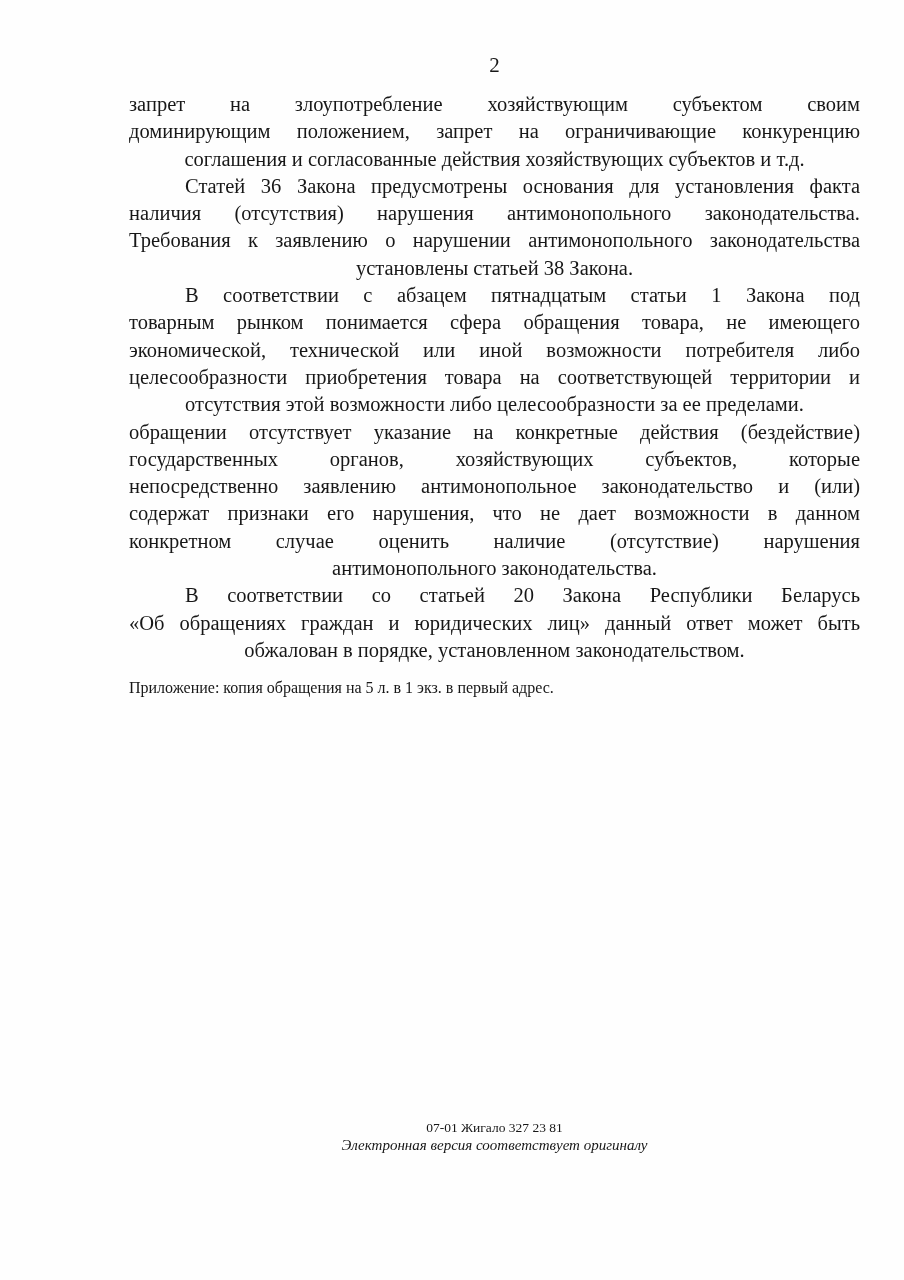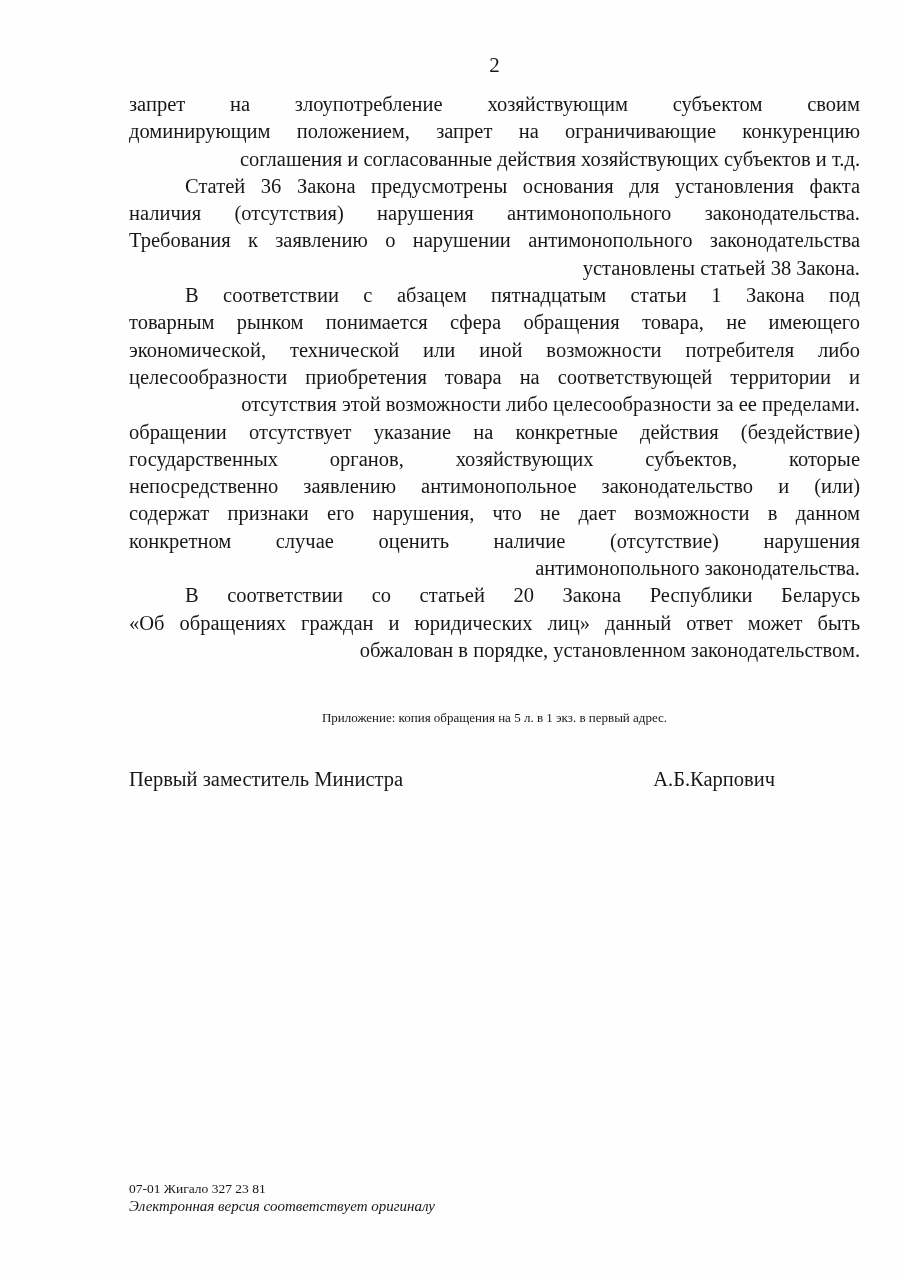--- a/index.html
+++ b/index.html
@@ -27,51 +27,51 @@
     font-size: 21px;
     line-height: 27px;
     margin-bottom: 12px;
   }
   .doc-body {
     font-size: 20.5px;
     line-height: 27.3px;
   }
   .paragraph { margin: 0; }
   .line {
-    text-align: right;
+    text-align: center;
     white-space: normal;
   }
   .line.fill {
     text-align: justify;
     text-align-last: justify;
   }
   .line.indent {
     text-indent: 56px;
   }
   .attachment-line {
-    margin-top: 40px;
-    font-size: 13px;
+    margin-top: 10px;
+    font-size: 16px;
     line-height: 27.3px;
-    text-align: center;
   }
   .signature-row {
     margin-top: 34px;
     display: flex;
     justify-content: space-between;
     font-size: 20.5px;
     line-height: 27.3px;
   }
   .signature-name {
     margin-right: 85px;
   }
   .footer {
     position: absolute;
     left: 129px;
-    top: 1181px;
+    top: 1120px;
     width: 731px;
+    text-align: center;
   }
   .footer-ref {
     font-size: 13.5px;
     line-height: 16px;
   }
   .footer-note {
     font-style: italic;
     font-size: 15px;
     line-height: 19px;
   }
@@ -113,23 +113,19 @@
         </div>
         <div class="paragraph">
           <div class="line fill indent">В соответствии со статьей 20 Закона Республики Беларусь</div>
           <div class="line fill">«Об обращениях граждан и юридических лиц» данный ответ может быть</div>
           <div class="line">обжалован в порядке, установленном законодательством.</div>
         </div>
       </div>
 
     <div class="attachment-line">Приложение: копия обращения на 5 л. в 1 экз. в первый адрес.</div>
 
-    <div class="signature-row">
-      <span class="signature-title">Первый заместитель Министра</span>
-      <span class="signature-name">А.Б.Карпович</span>
-    </div>
   </div>
 
   <div class="footer">
     <div class="footer-ref">07-01 Жигало 327 23 81</div>
     <div class="footer-note">Электронная версия соответствует оригиналу</div>
   </div>
 </div>
 
 </body></html>

